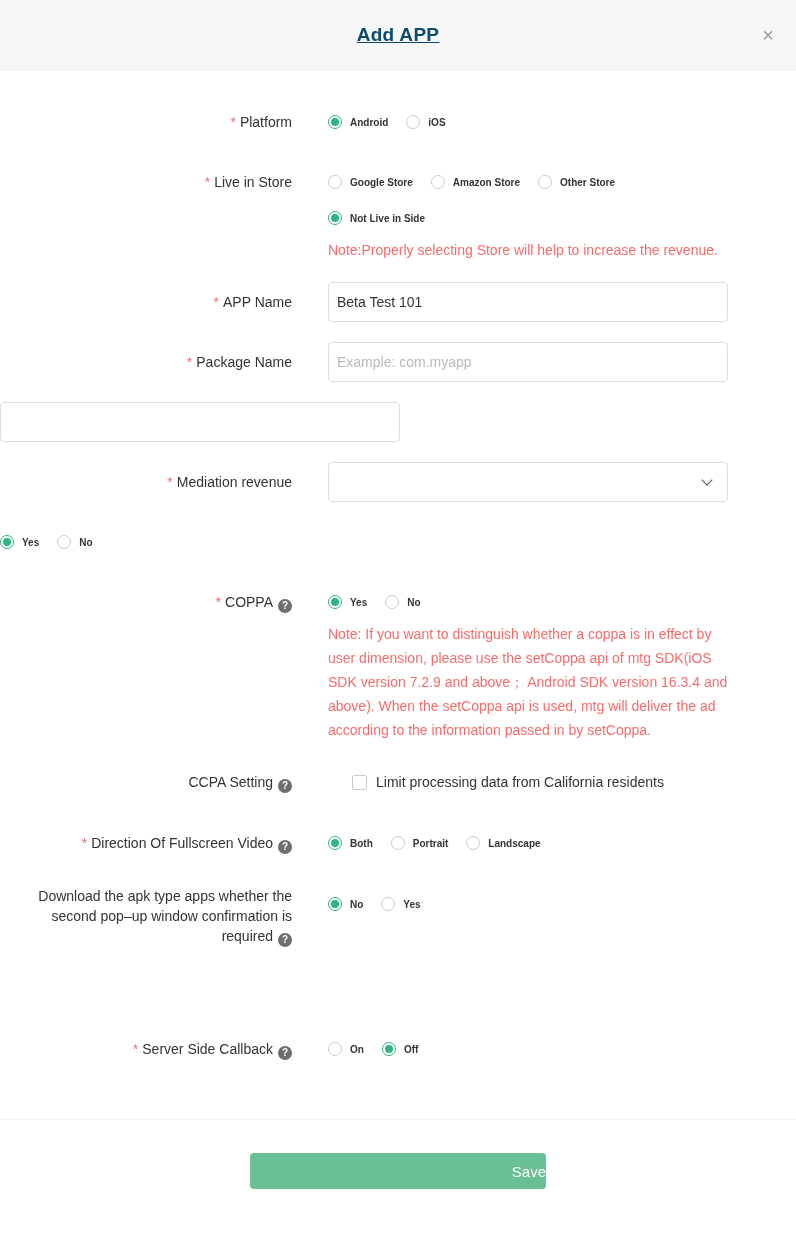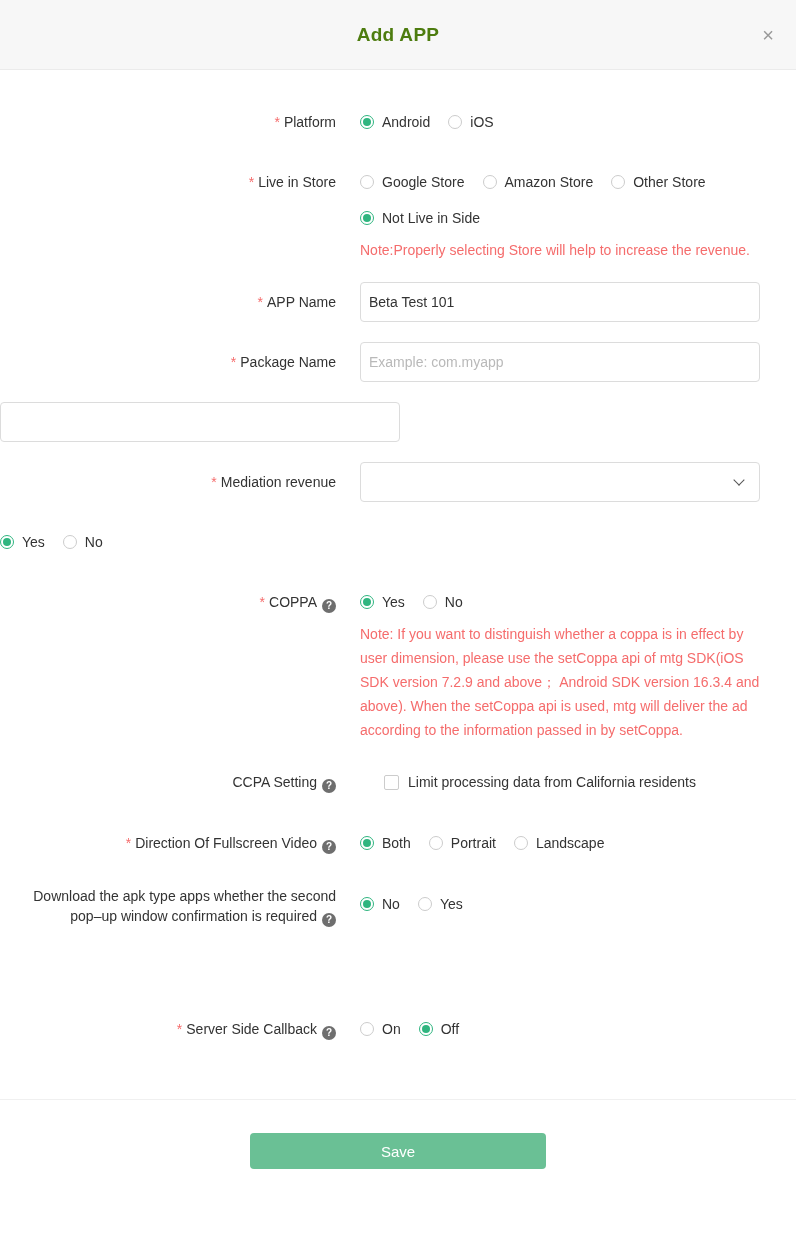--- a/index.html
+++ b/index.html
@@ -10,38 +10,38 @@
   }
   .modal { width: 796px; min-height: 1236px; background: #fff; }
 
   .modal-header {
     height: 70px;
     background: #f7f7f7;
     border-bottom: 1px solid #ebebeb;
     position: relative;
     display: flex; align-items: center; justify-content: center;
   }
-  .modal-title { font-size: 19px; font-weight: bold; color: #4d7c0f; letter-spacing: .3px; }
+  .modal-title { font-size: 19px; font-weight: bold; color: #0c4a6e; letter-spacing: .3px; text-decoration: underline; }
   .close-btn {
     position: absolute; right: 22px; top: 25px;
     font-size: 20px; color: #999; line-height: 1; font-weight: 300; cursor: pointer;
   }
 
   .modal-body { padding-top: 42px; }
 
   .form-row { display: flex; align-items: flex-start; }
   .mb16 { margin-bottom: 16px; }
   .mb20 { margin-bottom: 20px; }
   .mb30 { margin-bottom: 30px; }
   .mb32 { margin-bottom: 32px; }
   .mb40 { margin-bottom: 40px; }
   .mb68 { margin-bottom: 92px; }
 
   .form-label {
-    width: 360px; padding-right: 24px; flex-shrink: 0;
+    width: 328px; padding-right: 36px; flex-shrink: 0;
     text-align: right; font-size: 14px; color: #333; line-height: 20px;
   }
   .input-row .form-label { padding-top: 10px; }
   .req { color: #f56c6c; margin-right: 4px; }
   .help {
     display: inline-block; width: 14px; height: 14px; border-radius: 50%;
     background: #6e6e6e; color: #fff; font-size: 10px; font-weight: bold;
     line-height: 14px; text-align: center; margin-left: 5px;
     vertical-align: -2px; cursor: pointer;
   }
@@ -54,21 +54,21 @@
   .radio-circle {
     width: 14px; height: 14px; border: 1px solid #ccc; border-radius: 50%;
     background: #fff; margin-right: 8px; position: relative; flex-shrink: 0;
   }
   .radio-circle.checked { border-color: #2fb57f; }
   .radio-circle.checked::after {
     content: ""; position: absolute; left: 50%; top: 50%;
     transform: translate(-50%,-50%);
     width: 8px; height: 8px; border-radius: 50%; background: #2fb57f;
   }
-  .radio-text { font-size: 14px; color: #333; }
+  .radio-text { font-size: 10px; color: #333; font-weight: bold; }
 
   .note { color: #f56c6c; font-size: 14px; line-height: 24px; width: 402px; margin-top: 10px; }
 
   .text-input {
     width: 400px; height: 40px; border: 1px solid #dcdcdc; border-radius: 4px;
     padding: 0 8px; font-size: 14px; color: #333; background: #fff;
     font-family: inherit; outline: none;
   }
   .text-input::placeholder { color: #b9b9b9; }
 
@@ -90,20 +90,21 @@
   .checkbox-label { font-size: 14px; color: #333; }
 
   .modal-footer {
     margin-top: 59px; border-top: 1px solid #f0f0f0;
     padding: 33px 0 27px; display: flex; justify-content: center;
   }
   .save-btn {
     width: 296px; height: 36px; background: #6ac095; color: #fff;
     font-size: 15px; border: none; border-radius: 4px; cursor: pointer;
     font-family: inherit;
+    text-align: right;
   }
 </style>
 </head>
 <body>
 
 <div class="modal">
 
   <div class="modal-header">
     <div class="modal-title">Add APP</div>
     <div class="close-btn">×</div>

